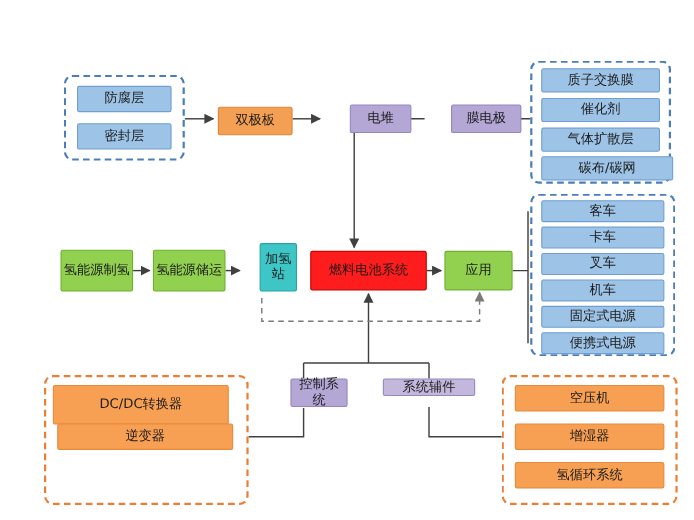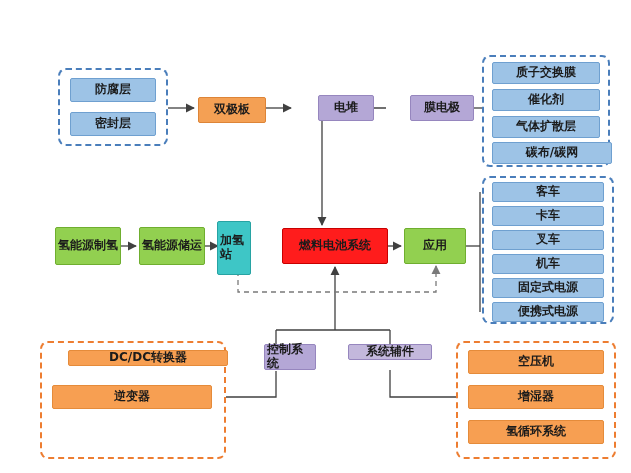--- a/index.html
+++ b/index.html
@@ -3,21 +3,21 @@
 <meta charset="utf-8">
 <style>
   html,body{margin:0;padding:0;background:#ffffff;}
   #canvas{
     position:relative;width:631px;height:473px;background:#ffffff;overflow:hidden;
     font-family:"DejaVu Sans","Liberation Sans",sans-serif;
   }
   #wires{position:absolute;left:0;top:0;width:631px;height:473px;z-index:1;}
   .box{
     position:absolute;z-index:2;display:flex;align-items:center;justify-content:center;
-    font-weight:bold;font-size:12px;line-height:1.15;color:#1b1b1b;
+    text-align:center;font-weight:normal;font-size:12px;line-height:1.15;color:#1b1b1b;
     border-radius:2px;box-sizing:border-box;padding:1px 2px;
   }
   .blue   {background:#9DC3E6;border:1px solid #6FA0D0;}
   .orangeT{background:#F4A054;border:1px solid #DD8437;}
   .purple {background:#B4A7D6;border:1px solid #9686BE;margin-left:24px;}
   .purple2{background:#C3B8DC;border:1px solid #9686BE;}
   .red    {background:#FF1C1C;border:1px solid #C80000;font-size:12px;}
   .green  {background:#92D050;border:1px solid #6FAE2F;}
   .teal   {background:#3EC6C6;border:1px solid #27A3A3;}
   .orangeB{background:#F79F52;border:1px solid #E58B3A;}
@@ -71,38 +71,38 @@
   <div class="box purple" style="left:386px;top:95px;width:64px;height:26px">膜电极</div>
 
   <div class="dash dash-blue" style="left:482px;top:55px;width:128px;height:112px"></div>
   <div class="box blue" style="left:492px;top:62px;width:108px;height:22px">质子交换膜</div>
   <div class="box blue" style="left:492px;top:89px;width:108px;height:22px">催化剂</div>
   <div class="box blue" style="left:492px;top:116px;width:108px;height:22px">气体扩散层</div>
   <div class="box blue" style="left:492px;top:142px;width:120px;height:22px">碳布/碳网</div>
 
   <div class="box green" style="left:55px;top:227px;width:66px;height:38px">氢能源制氢</div>
   <div class="box green" style="left:139px;top:227px;width:66px;height:38px">氢能源储运</div>
-  <div class="box teal" style="left:217px;top:221px;width:34px;height:54px">加氢站</div>
+  <div class="box teal" style="left:236px;top:221px;width:34px;height:44px">加氢站</div>
 
   <div class="box red" style="left:282px;top:228px;width:106px;height:36px">燃料电池系统</div>
   <div class="box green" style="left:404px;top:228px;width:62px;height:36px">应用</div>
 
   <div class="dash dash-blue" style="left:482px;top:176px;width:132px;height:148px"></div>
   <div class="box blue" style="left:492px;top:182px;width:112px;height:20px">客车</div>
   <div class="box blue" style="left:492px;top:206px;width:112px;height:20px">卡车</div>
   <div class="box blue" style="left:492px;top:230px;width:112px;height:20px">叉车</div>
   <div class="box blue" style="left:492px;top:254px;width:112px;height:20px">机车</div>
   <div class="box blue" style="left:492px;top:278px;width:112px;height:20px">固定式电源</div>
   <div class="box blue" style="left:492px;top:302px;width:112px;height:20px">便携式电源</div>
 
   <div class="box purple" style="left:240px;top:344px;width:52px;height:26px">控制系统</div>
   <div class="box purple2" style="left:348px;top:344px;width:84px;height:16px">系统辅件</div>
 
   <div class="dash dash-orange" style="left:40px;top:341px;width:186px;height:118px"></div>
-  <div class="box orangeB" style="left:68px;top:350px;width:160px;height:16px">DC/DC转换器</div>
+  <div class="box orangeB" style="left:48px;top:350px;width:160px;height:36px">DC/DC转换器</div>
   <div class="box orangeB" style="left:52px;top:385px;width:160px;height:24px">逆变器</div>
 
   <div class="dash dash-orange" style="left:456px;top:341px;width:160px;height:118px"></div>
   <div class="box orangeB" style="left:468px;top:350px;width:136px;height:24px">空压机</div>
   <div class="box orangeB" style="left:468px;top:385px;width:136px;height:24px">增湿器</div>
   <div class="box orangeB" style="left:468px;top:420px;width:136px;height:24px">氢循环系统</div>
 
 </div>
 
 </body></html>

